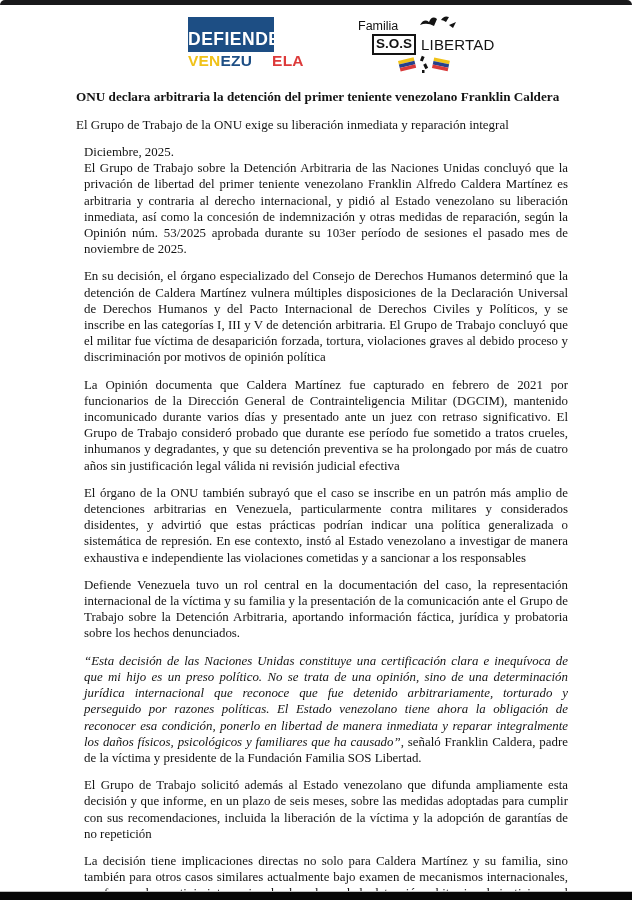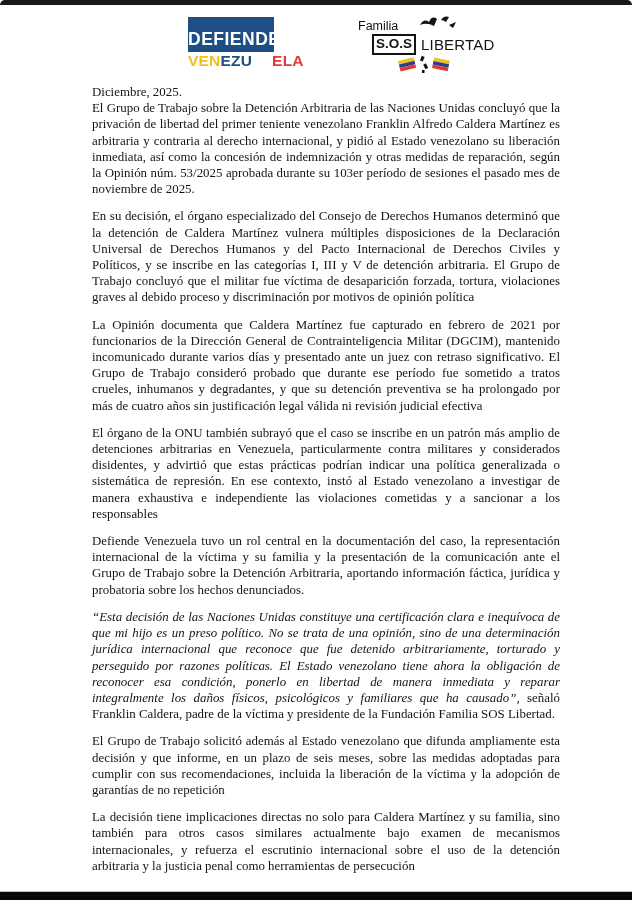--- a/index.html
+++ b/index.html
@@ -32,21 +32,21 @@
   .dv-blue{color:var(--brand_blue,#1d4e84);}
   .dv-red{color:var(--brand_red,#dd3a3a);padding-left:20px;}
   .logo-sos{position:relative;width:118px;height:56px;font-family:"Liberation Sans",sans-serif;color:#131313;}
   .sos-familia{position:absolute;top:3px;left:2px;font-weight:normal;font-size:12.5px;line-height:12px;}
   .sos-box{position:absolute;top:17px;left:16px;border:2.5px solid #131313;font-weight:bold;font-size:13.5px;line-height:14px;padding:1px 2px 2px;}
   .sos-libertad{position:absolute;top:21px;left:65px;font-weight:normal;font-size:15px;letter-spacing:.2px;line-height:13px;}
   .sos-birds{position:absolute;top:-3px;left:60px;}
   .sos-flags{position:absolute;top:37px;left:40px;}
   .title{margin:15px 0 0;font-size:13.2px;font-weight:bold;line-height:17px;}
   .subtitle{margin:12px 0 0;font-size:13px;line-height:16px;}
-  .body-p{margin:11px 16px 0;font-size:12.9px;line-height:16.2px;text-align:justify;}
+  .body-p{margin:11px 8px 0;font-size:12.9px;line-height:16.2px;text-align:justify;}
   .quote-italic{font-style:italic;}
 </style>
 </head>
 <body>
 
 <div class="top-bar"></div>
 
 <div class="page">
 
   <header class="logos">
@@ -75,21 +75,23 @@
           <rect x="37" y="8.6" width="16" height="3.6" fill="#26408b"></rect>
           <rect x="37" y="12.2" width="16" height="3.6" fill="#d93a3a"></rect>
         </g>
         <rect x="25" y="2" width="3" height="5" fill="#131313" transform="rotate(22 26 4)"></rect>
         <rect x="28" y="10" width="3" height="5" fill="#131313" transform="rotate(-26 29 12)"></rect>
         <rect x="26" y="16" width="2.5" height="3" fill="#131313"></rect>
       </svg>
     </div>
   </header>
 
+  <h1 class="title">ONU declara arbitraria la detención del primer teniente venezolano Franklin Caldera</h1>
 
+  <p class="subtitle">El Grupo de Trabajo de la ONU exige su liberación inmediata y reparación integral</p>
 
   <p class="body-p"><span>Diciembre, 2025.</span><br><span>El Grupo de Trabajo sobre la Detención Arbitraria de las Naciones Unidas concluyó que la privación de libertad del primer teniente venezolano Franklin Alfredo Caldera Martínez es arbitraria y contraria al derecho internacional, y pidió al Estado venezolano su liberación inmediata, así como la concesión de indemnización y otras medidas de reparación, según la Opinión núm. 53/2025 aprobada durante su 103er período de sesiones el pasado mes de noviembre de 2025.</span></p>
 
   <p class="body-p">En su decisión, el órgano especializado del Consejo de Derechos Humanos determinó que la detención de Caldera Martínez vulnera múltiples disposiciones de la Declaración Universal de Derechos Humanos y del Pacto Internacional de Derechos Civiles y Políticos, y se inscribe en las categorías I, III y V de detención arbitraria. El Grupo de Trabajo concluyó que el militar fue víctima de desaparición forzada, tortura, violaciones graves al debido proceso y discriminación por motivos de opinión política</p>
 
   <p class="body-p">La Opinión documenta que Caldera Martínez fue capturado en febrero de 2021 por funcionarios de la Dirección General de Contrainteligencia Militar (DGCIM), mantenido incomunicado durante varios días y presentado ante un juez con retraso significativo. El Grupo de Trabajo consideró probado que durante ese período fue sometido a tratos crueles, inhumanos y degradantes, y que su detención preventiva se ha prolongado por más de cuatro años sin justificación legal válida ni revisión judicial efectiva</p>
 
   <p class="body-p">El órgano de la ONU también subrayó que el caso se inscribe en un patrón más amplio de detenciones arbitrarias en Venezuela, particularmente contra militares y considerados disidentes, y advirtió que estas prácticas podrían indicar una política generalizada o sistemática de represión. En ese contexto, instó al Estado venezolano a investigar de manera exhaustiva e independiente las violaciones cometidas y a sancionar a los responsables</p>
 
   <p class="body-p">Defiende Venezuela tuvo un rol central en la documentación del caso, la representación internacional de la víctima y su familia y la presentación de la comunicación ante el Grupo de Trabajo sobre la Detención Arbitraria, aportando información fáctica, jurídica y probatoria sobre los hechos denunciados.</p>

